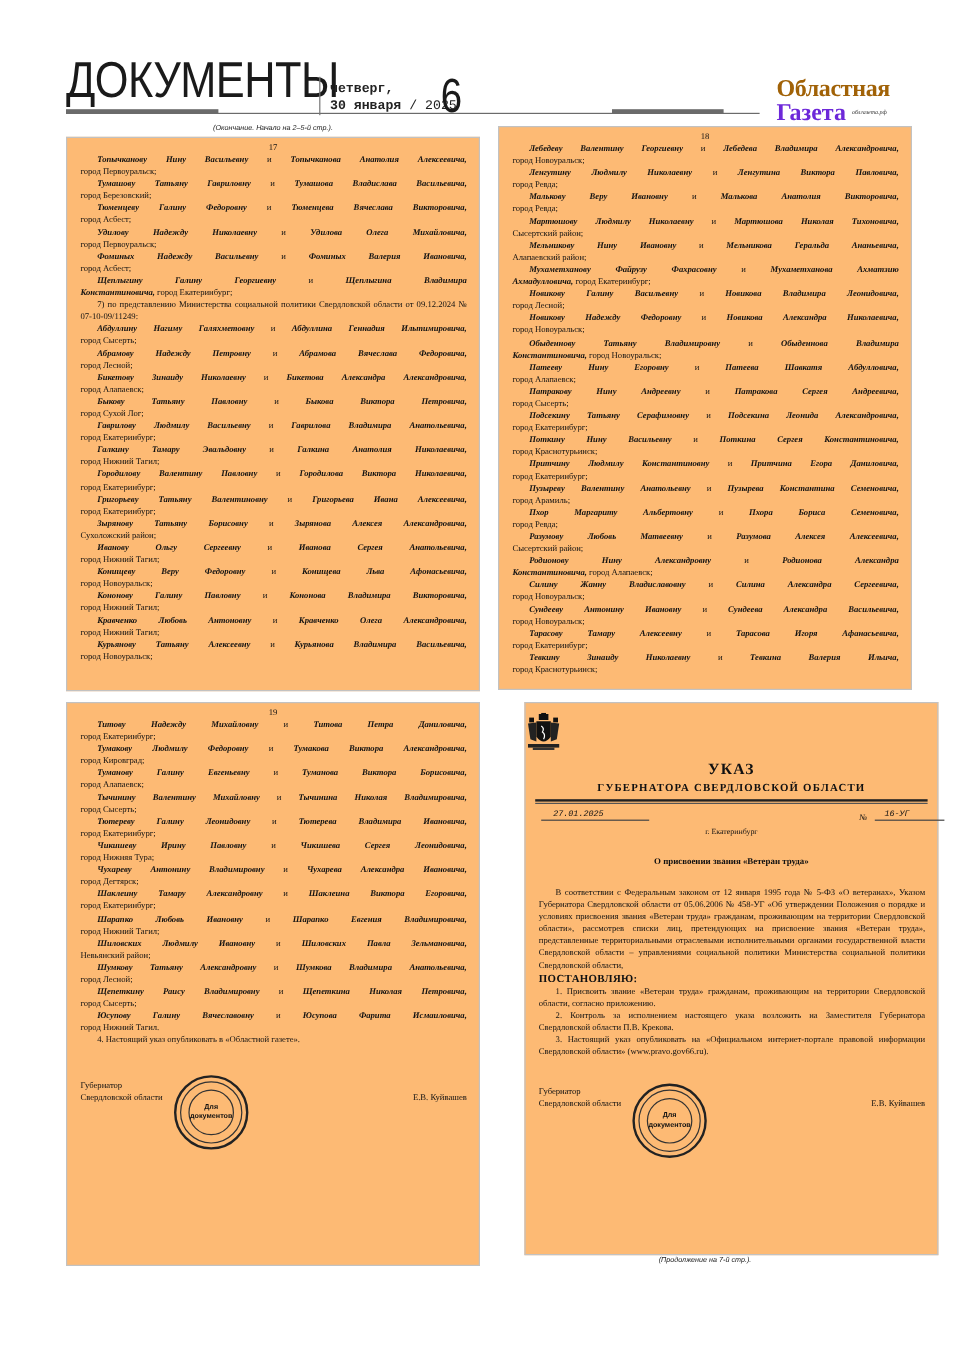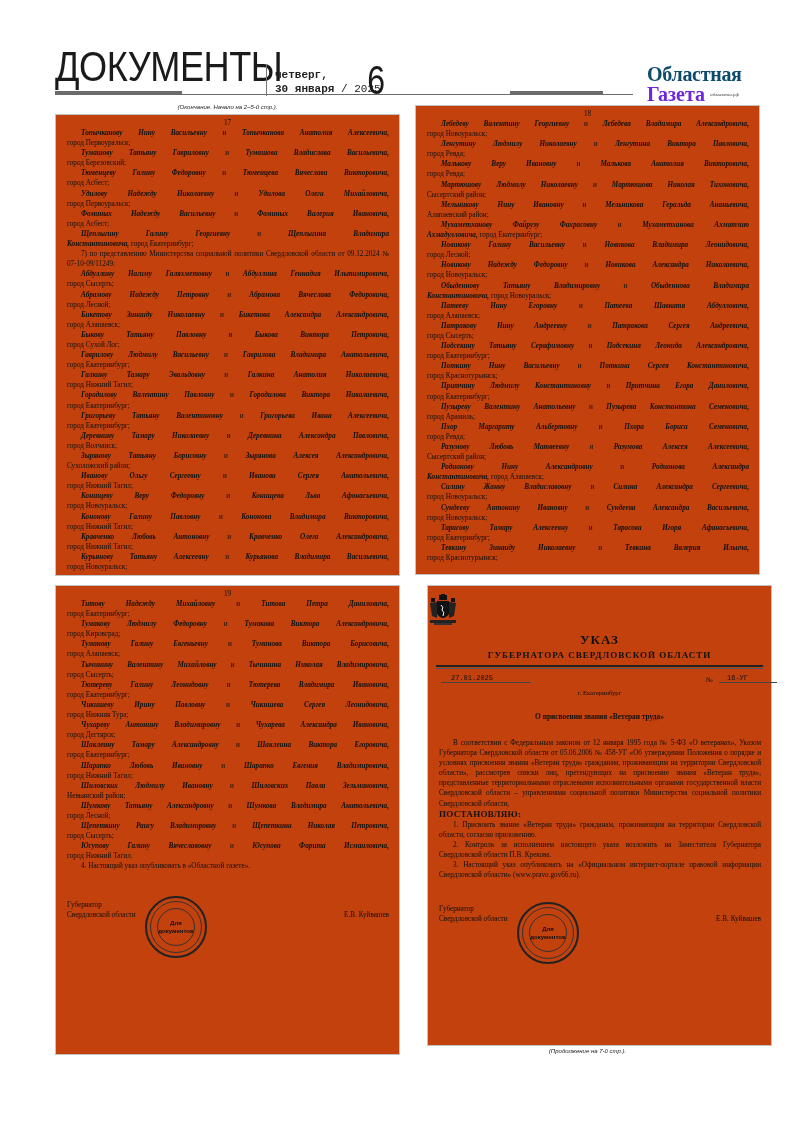--- a/index.html
+++ b/index.html
@@ -14,27 +14,27 @@
     transform: scaleX(0.86); transform-origin: left top; line-height: 1;
     font-weight: normal;
   }
   .hdr-baseline { position: absolute; left: 55px; top: 94px; width: 578px; height: 1px; background: #6b6b6b; }
   .hdr-thick-l { position: absolute; left: 55px; top: 91px; width: 127px; height: 4px; background: #6b6b6b; }
   .hdr-thick-r { position: absolute; left: 510px; top: 91px; width: 93px; height: 4px; background: #6b6b6b; }
   .hdr-vsep { position: absolute; left: 266px; top: 64px; width: 1px; height: 32px; background: #777; }
   .hdr-date { position: absolute; left: 275px; top: 68px; font-family: Liberation Mono, monospace; font-size: 11px; line-height: 14px; color: #222; font-weight: bold; }
   .hdr-date .yr { font-weight: normal; }
   .hdr-page { position: absolute; left: 365px; top: 60px; font-size: 40px; line-height: 1; color: #1a1a1a; font-family: "Liberation Sans", sans-serif; transform: scaleX(0.8); }
-  .hdr-brand1 { position: absolute; left: 420px; top: 64px; font-size: 20px; font-weight: bold; line-height: 1; color: #0c4a6e; font-family: "Liberation Serif", serif; letter-spacing: -0.3px; }
+  .hdr-brand1 { position: absolute; left: 420px; top: 64px; font-size: 20px; font-weight: bold; line-height: 1; color: #a16207; font-family: "Liberation Serif", serif; letter-spacing: -0.3px; }
   .hdr-brand2 { position: absolute; left: 420px; top: 84px; font-size: 20px; font-weight: bold; line-height: 1; color: #6d28d9; font-family: "Liberation Serif", serif; }
   .hdr-site { position: absolute; left: 472px; top: 92px; font-size: 5px; font-style: italic; color: #333; }
 
   
   .note { position: absolute; font-family: "Liberation Sans", sans-serif; font-size: 6px; font-style: italic; color: #222; text-align: center; }
-  .panel { position: absolute; border: 1px solid #c2c2c2; background: #c2410c; }
+  .panel { position: absolute; border: 1px solid #c2c2c2; background: #fdba74; }
   .panel-num { text-align: center; font-size: 7.2px; line-height: 10px; margin-top: 3px; }
   .body { padding: 0 10px 0 11px; font-size: 7.2px; line-height: 10.1px; text-align: justify; }
   .entry { margin: 0; }
   .entry .names { display: block; text-indent: 14px; text-align: justify; text-align-last: justify; }
   .entry .names b { font-weight: bold; font-style: italic; }
   .para { text-indent: 14px; text-align: justify; }
 
   .sig { position: relative; margin-top: 20px; height: 60px; font-size: 7.2px; line-height: 10px; }
   .sig .left { position: absolute; left: 0; top: 0; }
   .sig .right { position: absolute; right: 0; top: 10px; }
@@ -42,21 +42,21 @@
   .stamp::before { content: ""; position: absolute; left: 3px; top: 3px; right: 3px; bottom: 3px; border-radius: 50%; border: 1px solid #333; }
   .stamp::after { content: ""; position: absolute; left: 10px; top: 10px; right: 10px; bottom: 10px; border-radius: 50%; border: 1px solid #333; }
   .stamp .txt { position: absolute; left: 0; right: 0; top: 21px; text-align: center; font-family: "Liberation Sans", sans-serif; font-weight: bold; font-size: 6px; line-height: 8px; color: #111; z-index: 2; }
 
   
   .emblem { width: 30px; height: 32px; margin: 8px auto 0; }
   .ukaz-title { text-align: center; font-weight: bold; font-size: 13px; letter-spacing: 1px; line-height: 14px; margin-top: 3px; }
   .ukaz-sub { text-align: center; font-weight: bold; font-size: 9px; letter-spacing: 1px; line-height: 12px; margin-top: 2px; }
   .ukaz-rule1 { height: 2px; background: #222; margin: 4px 8px 0; }
   .ukaz-rule2 { height: 1px; background: #555; margin: 1px 8px 0; }
-  .ukaz-meta { position: relative; height: 16px; margin: 3px 8px 0; font-family: "Liberation Mono", monospace; font-size: 7px; }
+  .ukaz-meta { position: relative; height: 16px; margin: 3px 8px 0; font-family: "Liberation Mono", monospace; font-size: 7px; font-style: italic; }
   .ukaz-meta .date { position: absolute; left: 5px; top: 2px; width: 90px; border-bottom: 1px solid #444; padding-left: 10px; }
   .ukaz-meta .no-lbl { position: absolute; left: 270px; top: 4px; font-family: "Liberation Serif", serif; font-size: 7px; }
   .ukaz-meta .no { position: absolute; left: 283px; top: 2px; width: 58px; border-bottom: 1px solid #444; padding-left: 8px; }
   .ukaz-city { text-align: center; font-size: 6.6px; line-height: 10px; margin-top: 0; }
   .ukaz-subject { text-align: center; font-weight: bold; font-size: 7.4px; margin-top: 14px; line-height: 10px; }
   .ukaz-body { padding: 0 10px 0 11px; margin-top: 16px; font-size: 7.2px; line-height: 10.1px; }
   .ukaz-body .para { text-align: justify; }
   .ukaz-body .decree { font-weight: bold; font-size: 9px; letter-spacing: 0.3px; line-height: 11px; }
 </style>
 </head>
@@ -132,24 +132,20 @@
       </div>
       <div class="entry">
         <span class="names"><b>Городилову Валентину Павловну</b> и <b>Городилова Виктора Николаевича,</b></span>
         <div><span>город Екатеринбург;</span></div>
       </div>
       <div class="entry">
         <span class="names"><b>Григорьеву Татьяну Валентиновну</b> и <b>Григорьева Ивана Алексеевича,</b></span>
         <div><span>город Екатеринбург;</span></div>
       </div>
       <div class="entry">
-        <span class="names"><b>Деревнину Тамару Николаевну</b> и <b>Деревнина Александра Павловича,</b></span>
-        <div><span>город Волчанск;</span></div>
-      </div>
-      <div class="entry">
         <span class="names"><b>Зырянову Татьяну Борисовну</b> и <b>Зырянова Алексея Александровича,</b></span>
         <div><span>Сухоложский район;</span></div>
       </div>
       <div class="entry">
         <span class="names"><b>Иванову Ольгу Сергеевну</b> и <b>Иванова Сергея Анатольевича,</b></span>
         <div><span>город Нижний Тагил;</span></div>
       </div>
       <div class="entry">
         <span class="names"><b>Конищеву Веру Федоровну</b> и <b>Конищева Льва Афонасьевича,</b></span>
         <div><span>город Новоуральск;</span></div>
@@ -330,21 +326,21 @@
         <div class="txt">
             <div>Для</div>
             <div>документов</div>
           </div>
       </div>
       <div class="right">Е.В. Куйвашев</div>
     </div>
   </div>
 </div>
 
-<div class="panel" style="left:427px; top:585px; width:345px; height:461px;">
+<div class="panel" style="left:437px; top:585px; width:345px; height:461px;">
   <svg class="emblem" viewBox="0 0 30 32">
     <rect x="11" y="1" width="8" height="5" fill="#111"></rect>
     <rect x="13" y="0" width="4" height="2" fill="#111"></rect>
     <rect x="3" y="4" width="4" height="4" fill="#111"></rect>
     <rect x="23" y="4" width="4" height="4" fill="#111"></rect>
     <path d="M2 9 L9 8 L9 24 L4 22 Z" fill="#222"></path>
     <path d="M28 9 L21 8 L21 24 L26 22 Z" fill="#222"></path>
     <path d="M9 7 H21 V20 Q15 28 9 20 Z" fill="#111"></path>
     <path d="M13 11 Q16 13 14 16 Q17 18 15 22" stroke="#fff" stroke-width="1" fill="none"></path>
     <rect x="2" y="26" width="26" height="3" fill="#222"></rect>

